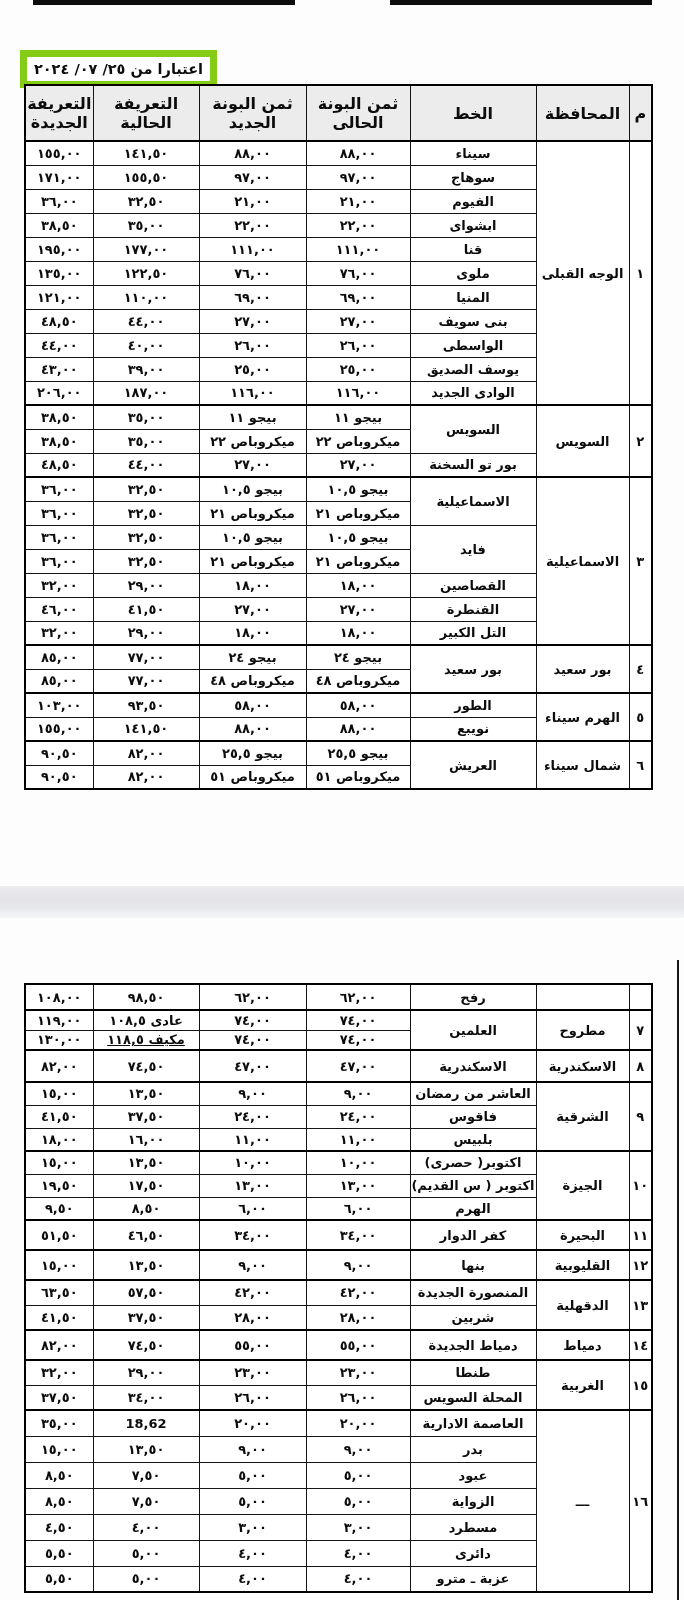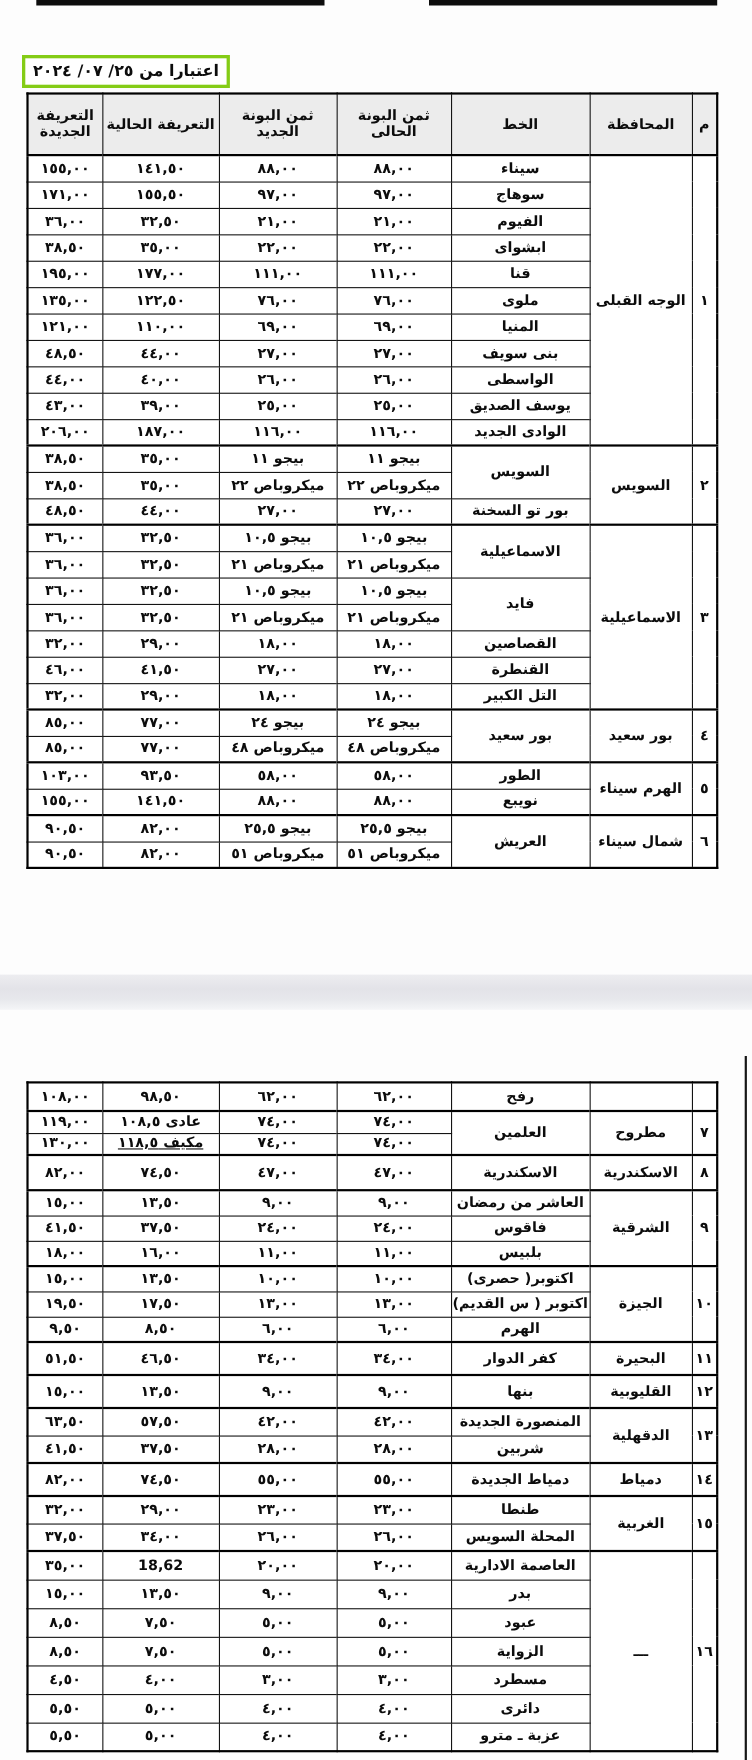--- a/index.html
+++ b/index.html
@@ -10,31 +10,31 @@
   }
   .topline{position:absolute;top:0;height:5px;background:#0d0d0d;}
   .topline.left{left:33px;width:262px;}
   .topline.right{left:390px;width:262px;}
   .doc-title{
     position:absolute;top:22px;left:25px;width:625px;text-align:center;
     font-size:19px;font-weight:900;letter-spacing:0.5px;
   }
   .date-box{
     position:absolute;top:50px;left:20px;width:183px;height:24px;
-    border:3px solid #84cc16;background:#fff;
+    border:7px solid #84cc16;background:#fff;
     font-size:14.5px;font-weight:bold;text-align:center;line-height:24px;
   }
   table.fare{
     position:absolute;left:24px;border-collapse:collapse;table-layout:fixed;
     width:627px;background:#fff;
   }
   table.fare,table.fare td,table.fare th{border:1.4px solid #141414;}
   table.fare{border:2.6px solid #000;}
   table.fare th{
-    background:#ececec;font-size:13px;font-weight:bold;text-align:center;
+    background:#ececec;font-size:16px;font-weight:bold;text-align:center;
     padding:2px 1px;border-bottom:2.4px solid #000;
   }
   table.fare td{
     font-size:13px;font-weight:bold;text-align:center;vertical-align:middle;
     padding:0 1px;white-space:nowrap;overflow:hidden;
   }
   table.fare thead tr{height:56px;}
   #table-part1{top:84px;}
   #table-part2{top:983px;}
   tr.sec-start td{border-top:2.6px solid #000;}

